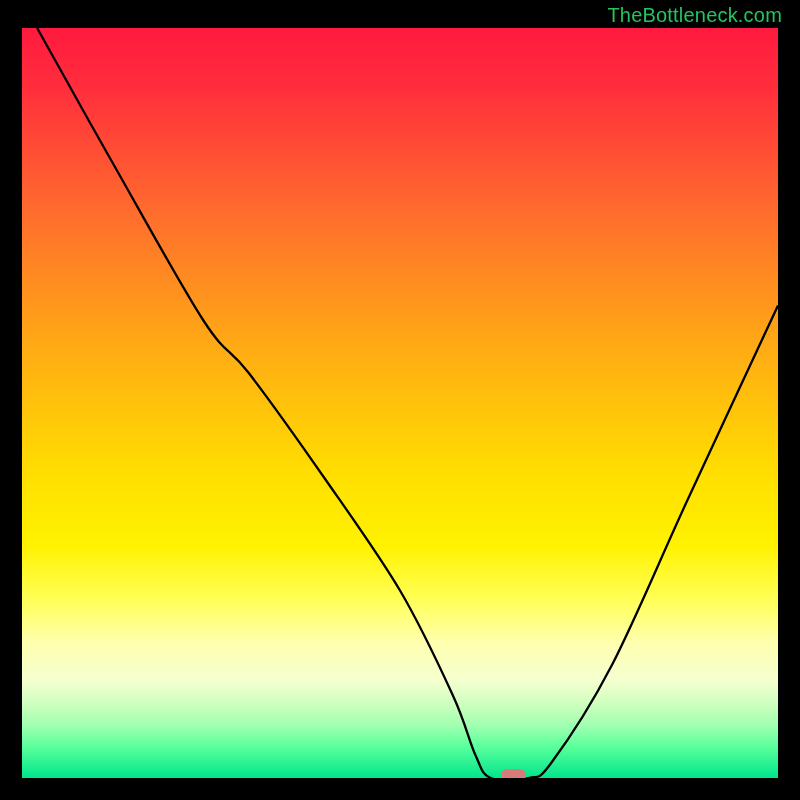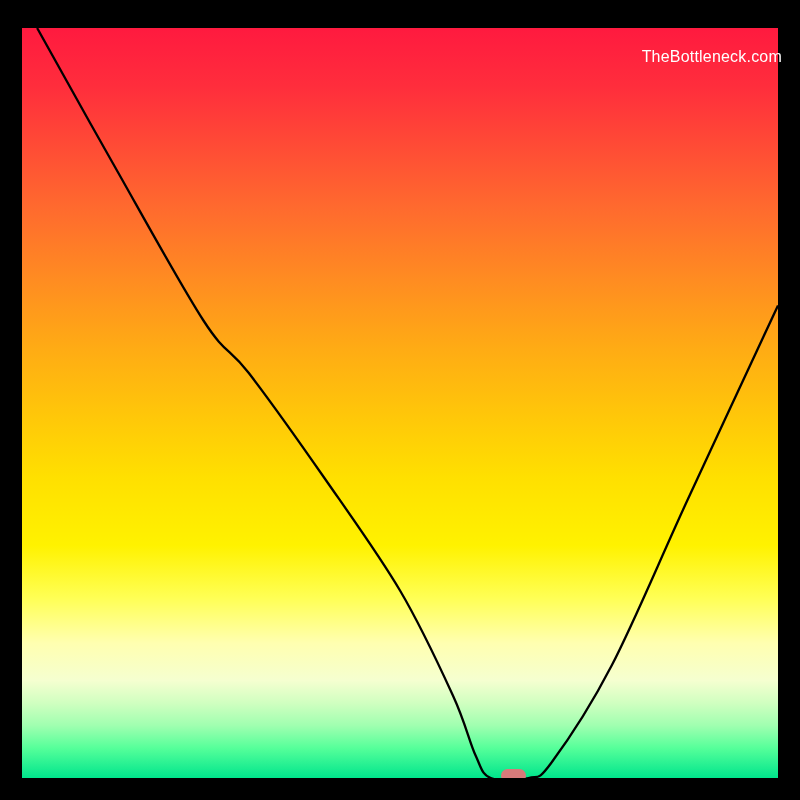--- a/index.html
+++ b/index.html
@@ -14,26 +14,25 @@
   .container {
     position: relative;
     width: 800px;
     height: 800px;
     background: #000;
   }
   .watermark {
     position: absolute;
     top: 4px;
     right: 18px;
-    color: #ffffff;
-    font-size: 16px;
+    color: #22c55e;
+    font-size: 20px;
     font-weight: 500;
     letter-spacing: 0.2px;
     z-index: 10;
-    margin-top: 44px;
   }
   .plot-area {
     position: absolute;
     left: 22px;
     top: 28px;
     width: 756px;
     height: 750px;
     background: linear-gradient(to bottom,
       #ff1a3f 0%,
       #ff2e3c 8%,

